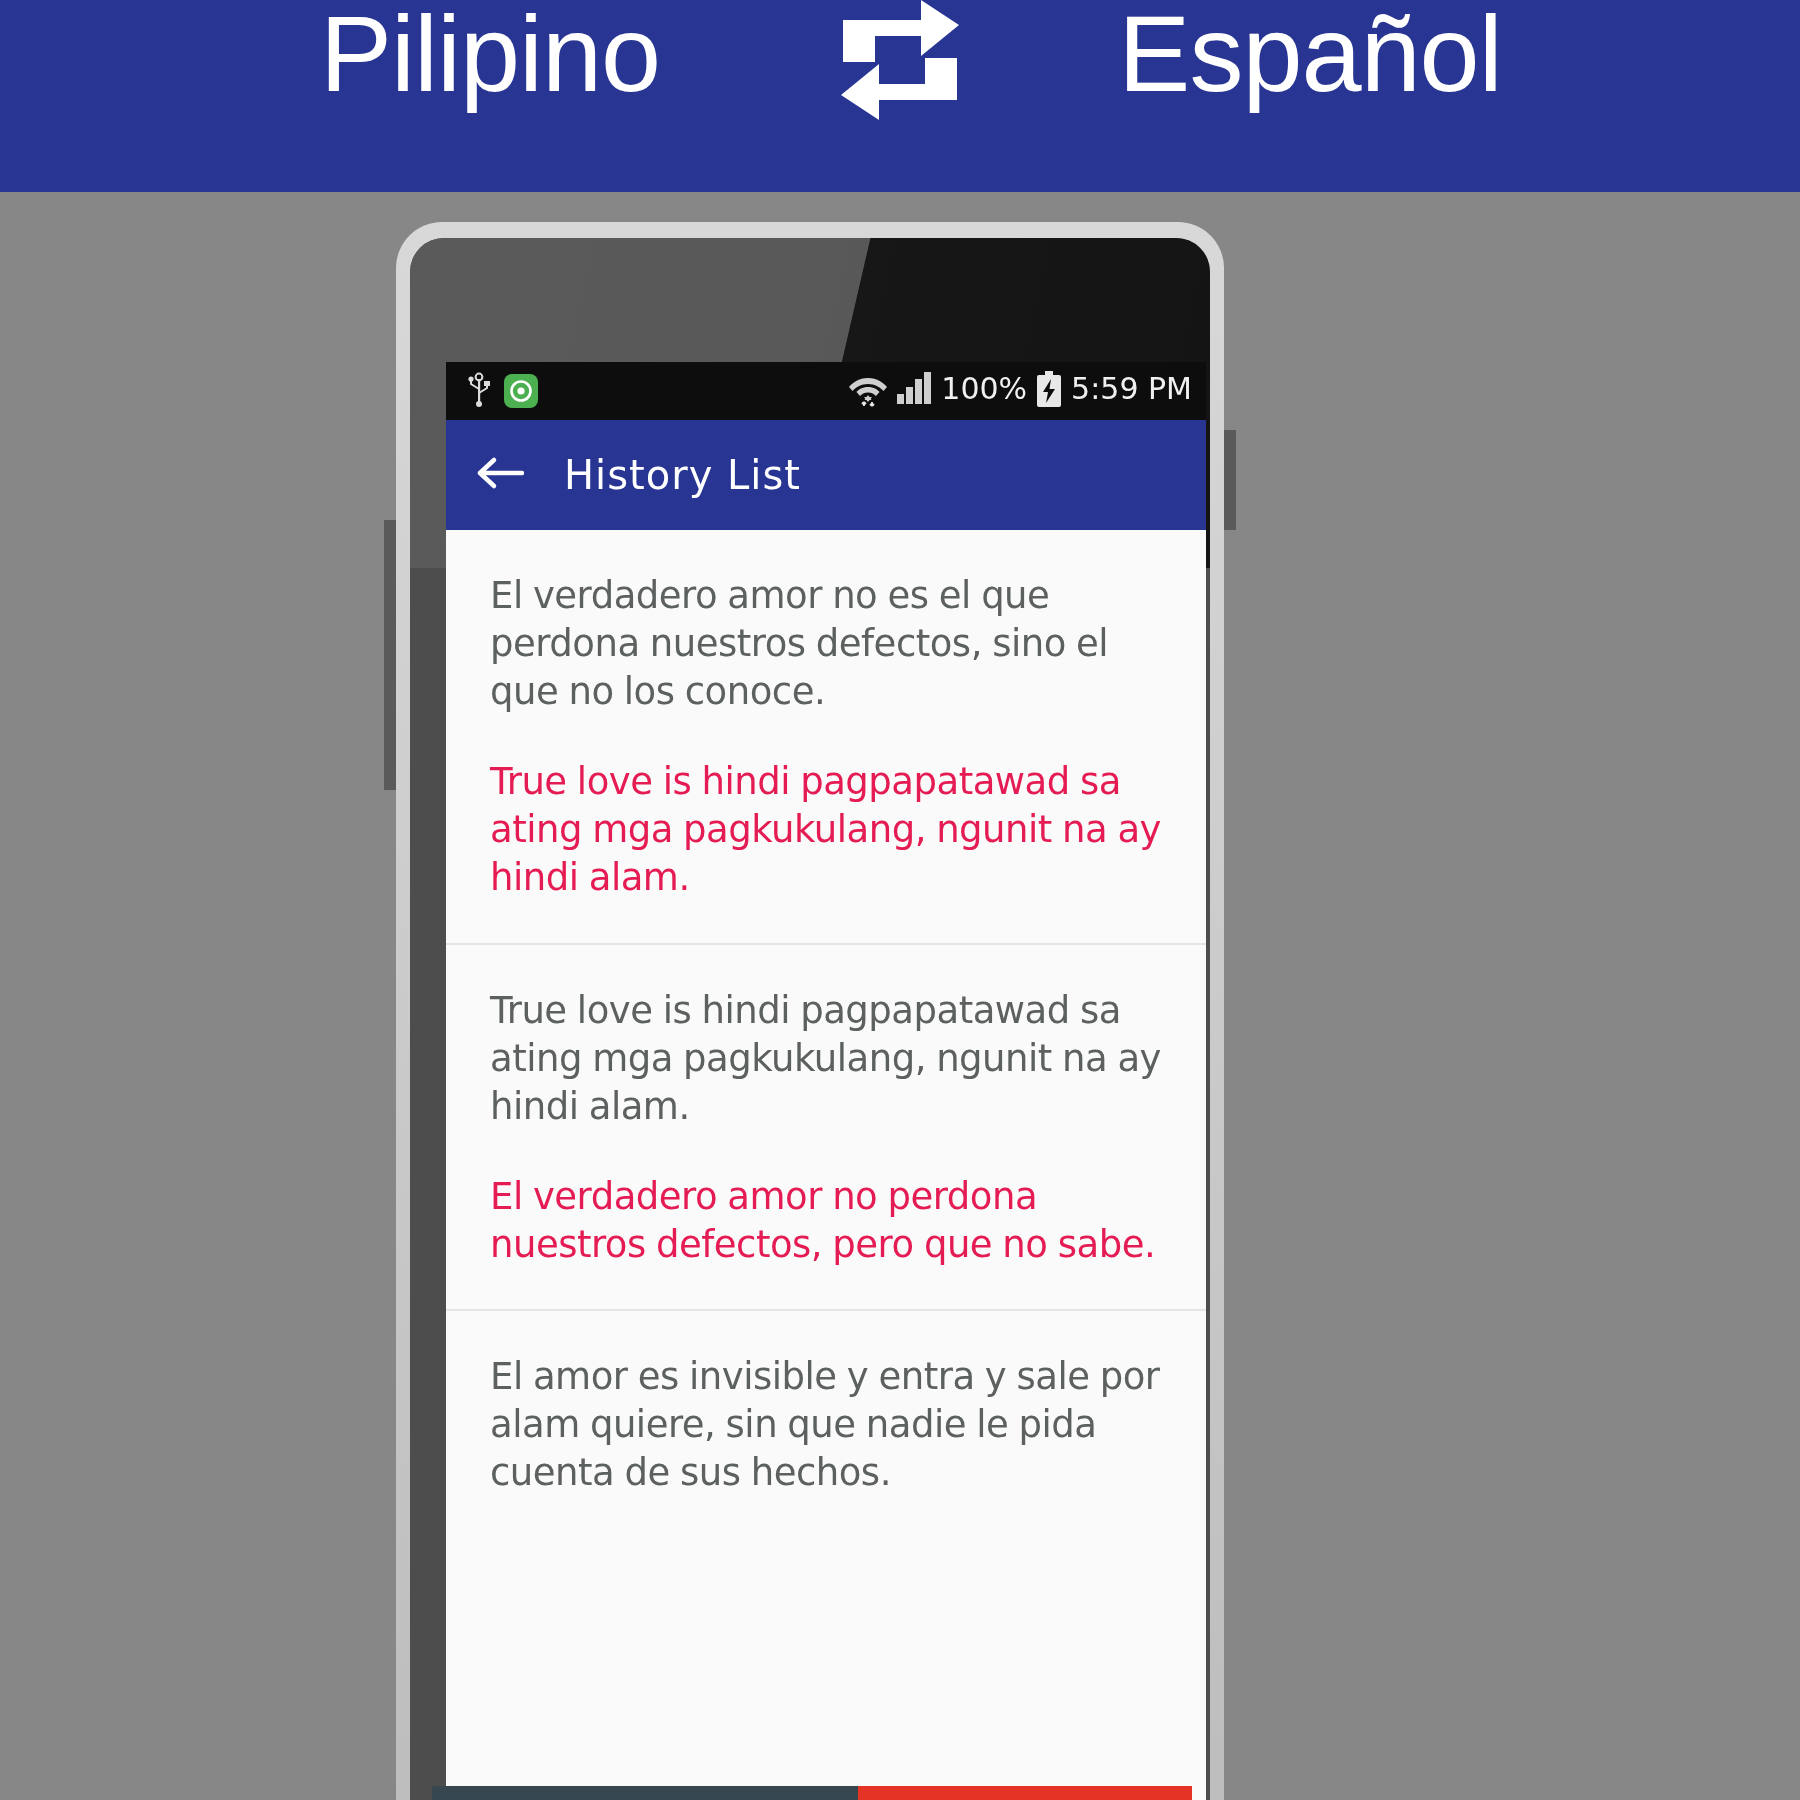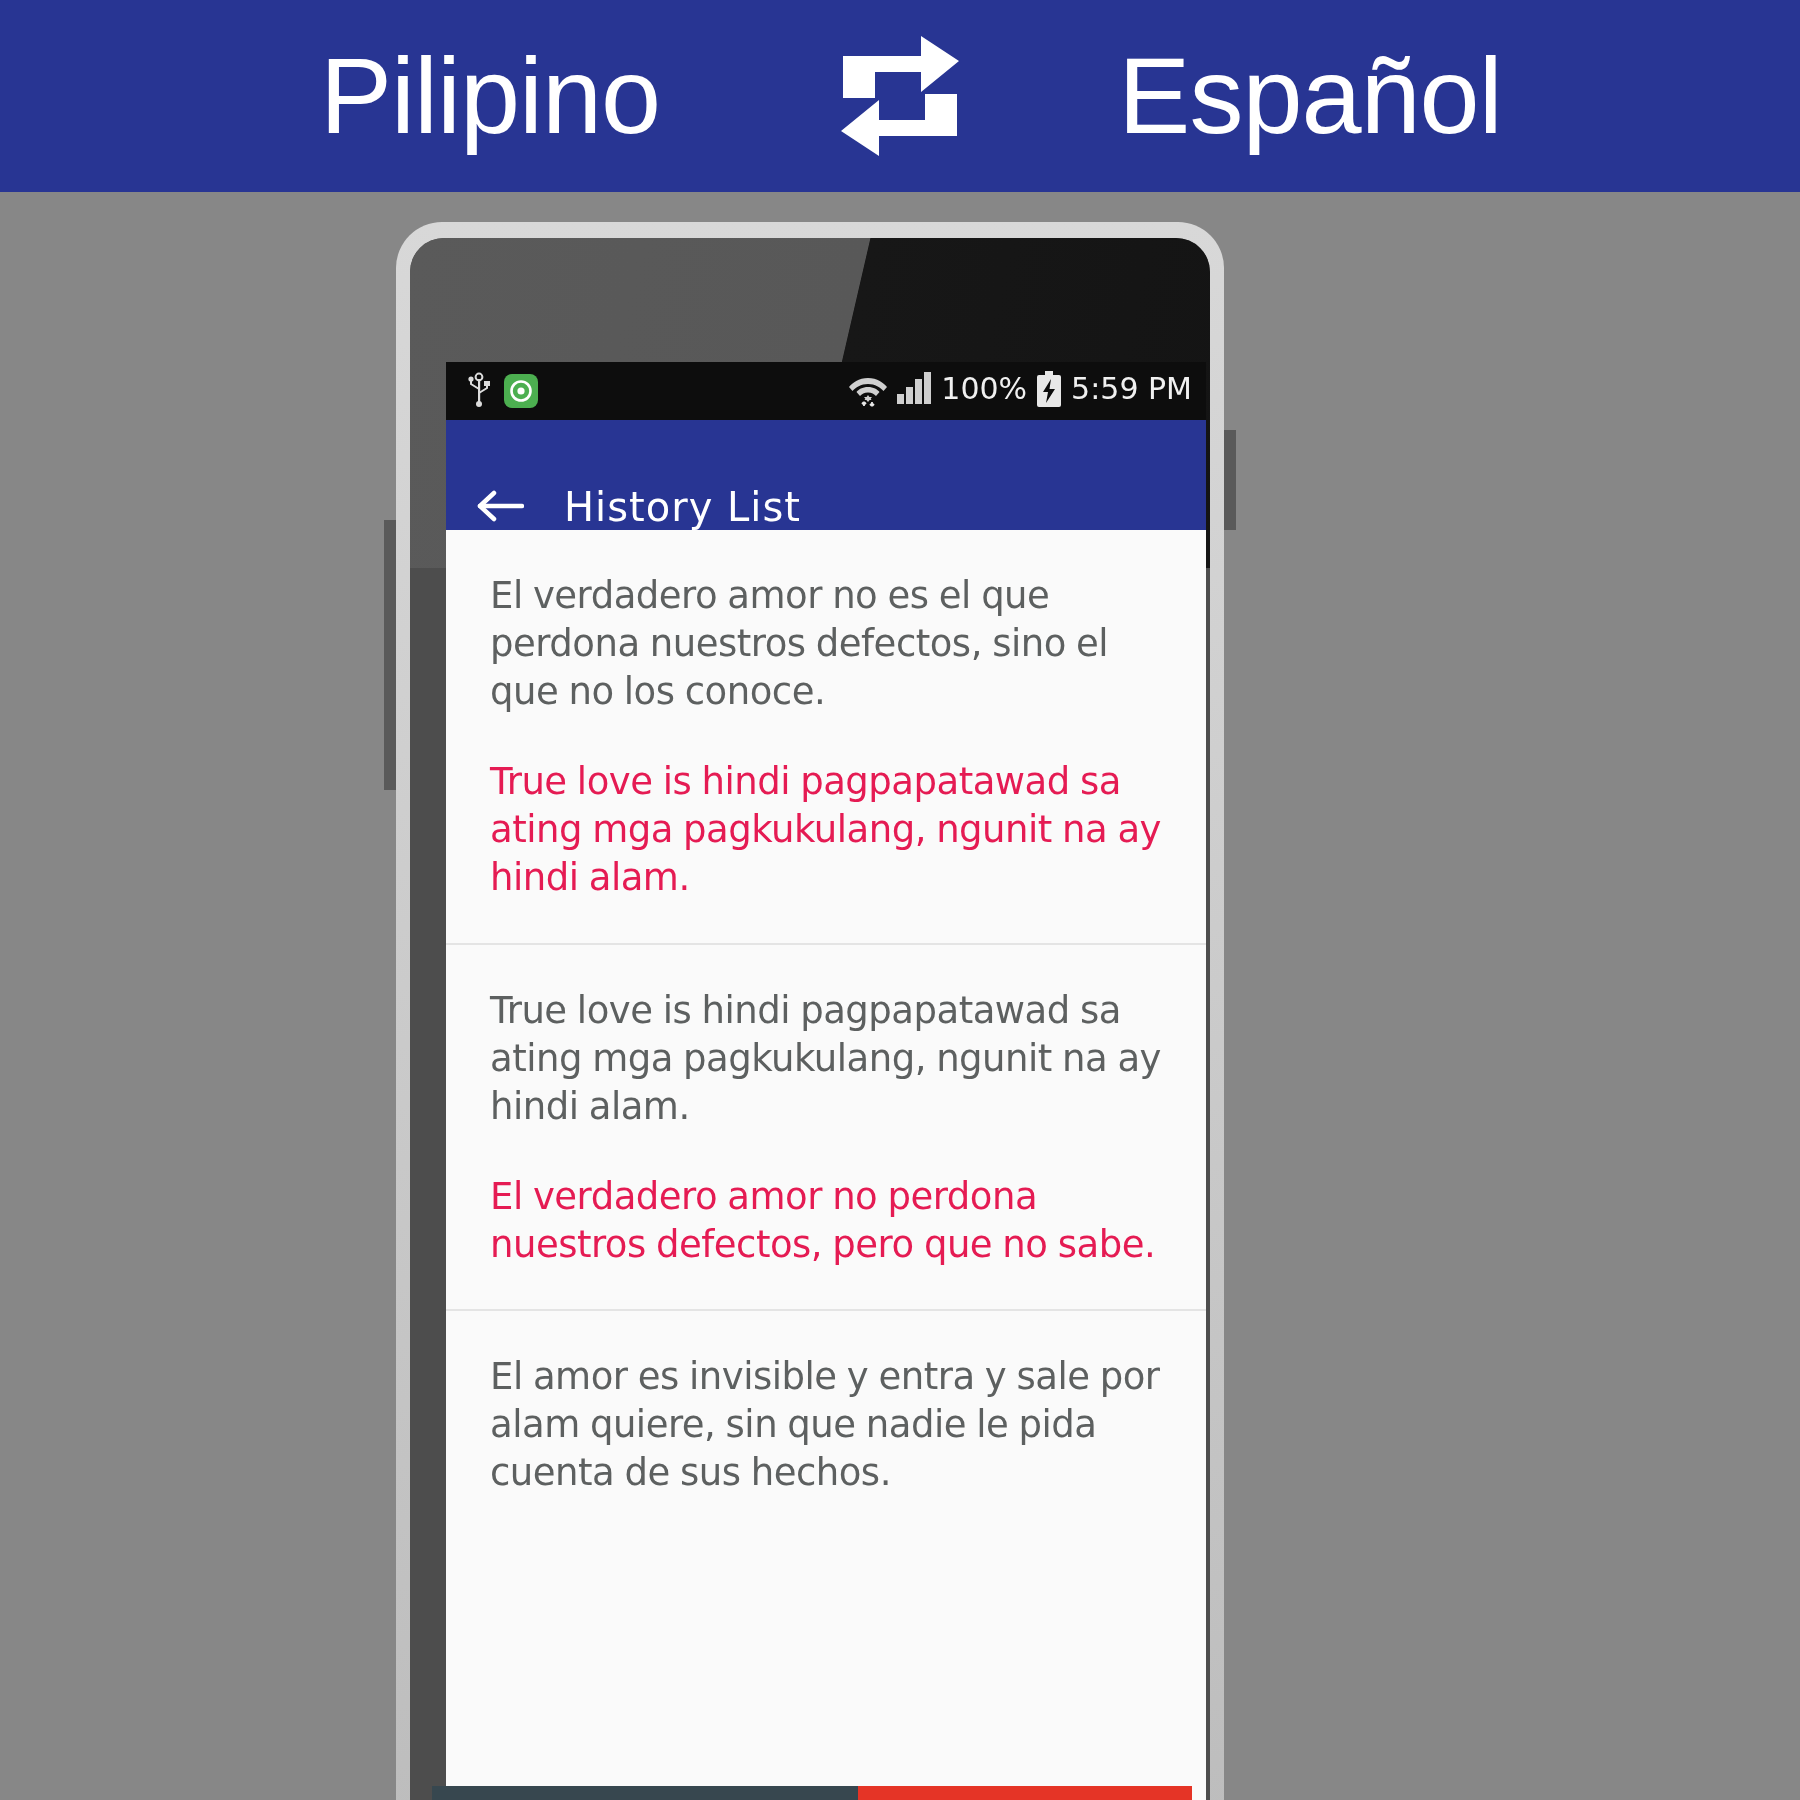--- a/index.html
+++ b/index.html
@@ -20,21 +20,21 @@
   }
 
   
   .banner {
     position: absolute;
     left: 0; top: 0;
     width: 1800px;
     height: 192px;
     background: #283593;
     display: flex;
-    align-items: center;
+    align-items: flex-start;
     justify-content: center;
   }
   .banner-lang {
     color: #ffffff;
     font-family: "Liberation Sans", sans-serif;
     font-size: 108px;
     font-weight: 400;
     line-height: 1;
     letter-spacing: -1px;
     white-space: nowrap;
@@ -146,21 +146,21 @@
     border-radius: 8px;
     background: #4caf50;
     display: flex; align-items: center; justify-content: center;
   }
 
   
   .appbar {
     height: 110px;
     background: #283593;
     display: flex;
-    align-items: flex-end;
+    align-items: center;
     padding-left: 30px;
     box-sizing: border-box;
   }
   .appbar-title {
     color: #ffffff;
     font-family: "DejaVu Sans", sans-serif;
     font-size: 40px;
     letter-spacing: 1px;
     margin-left: 40px;
     white-space: nowrap;

